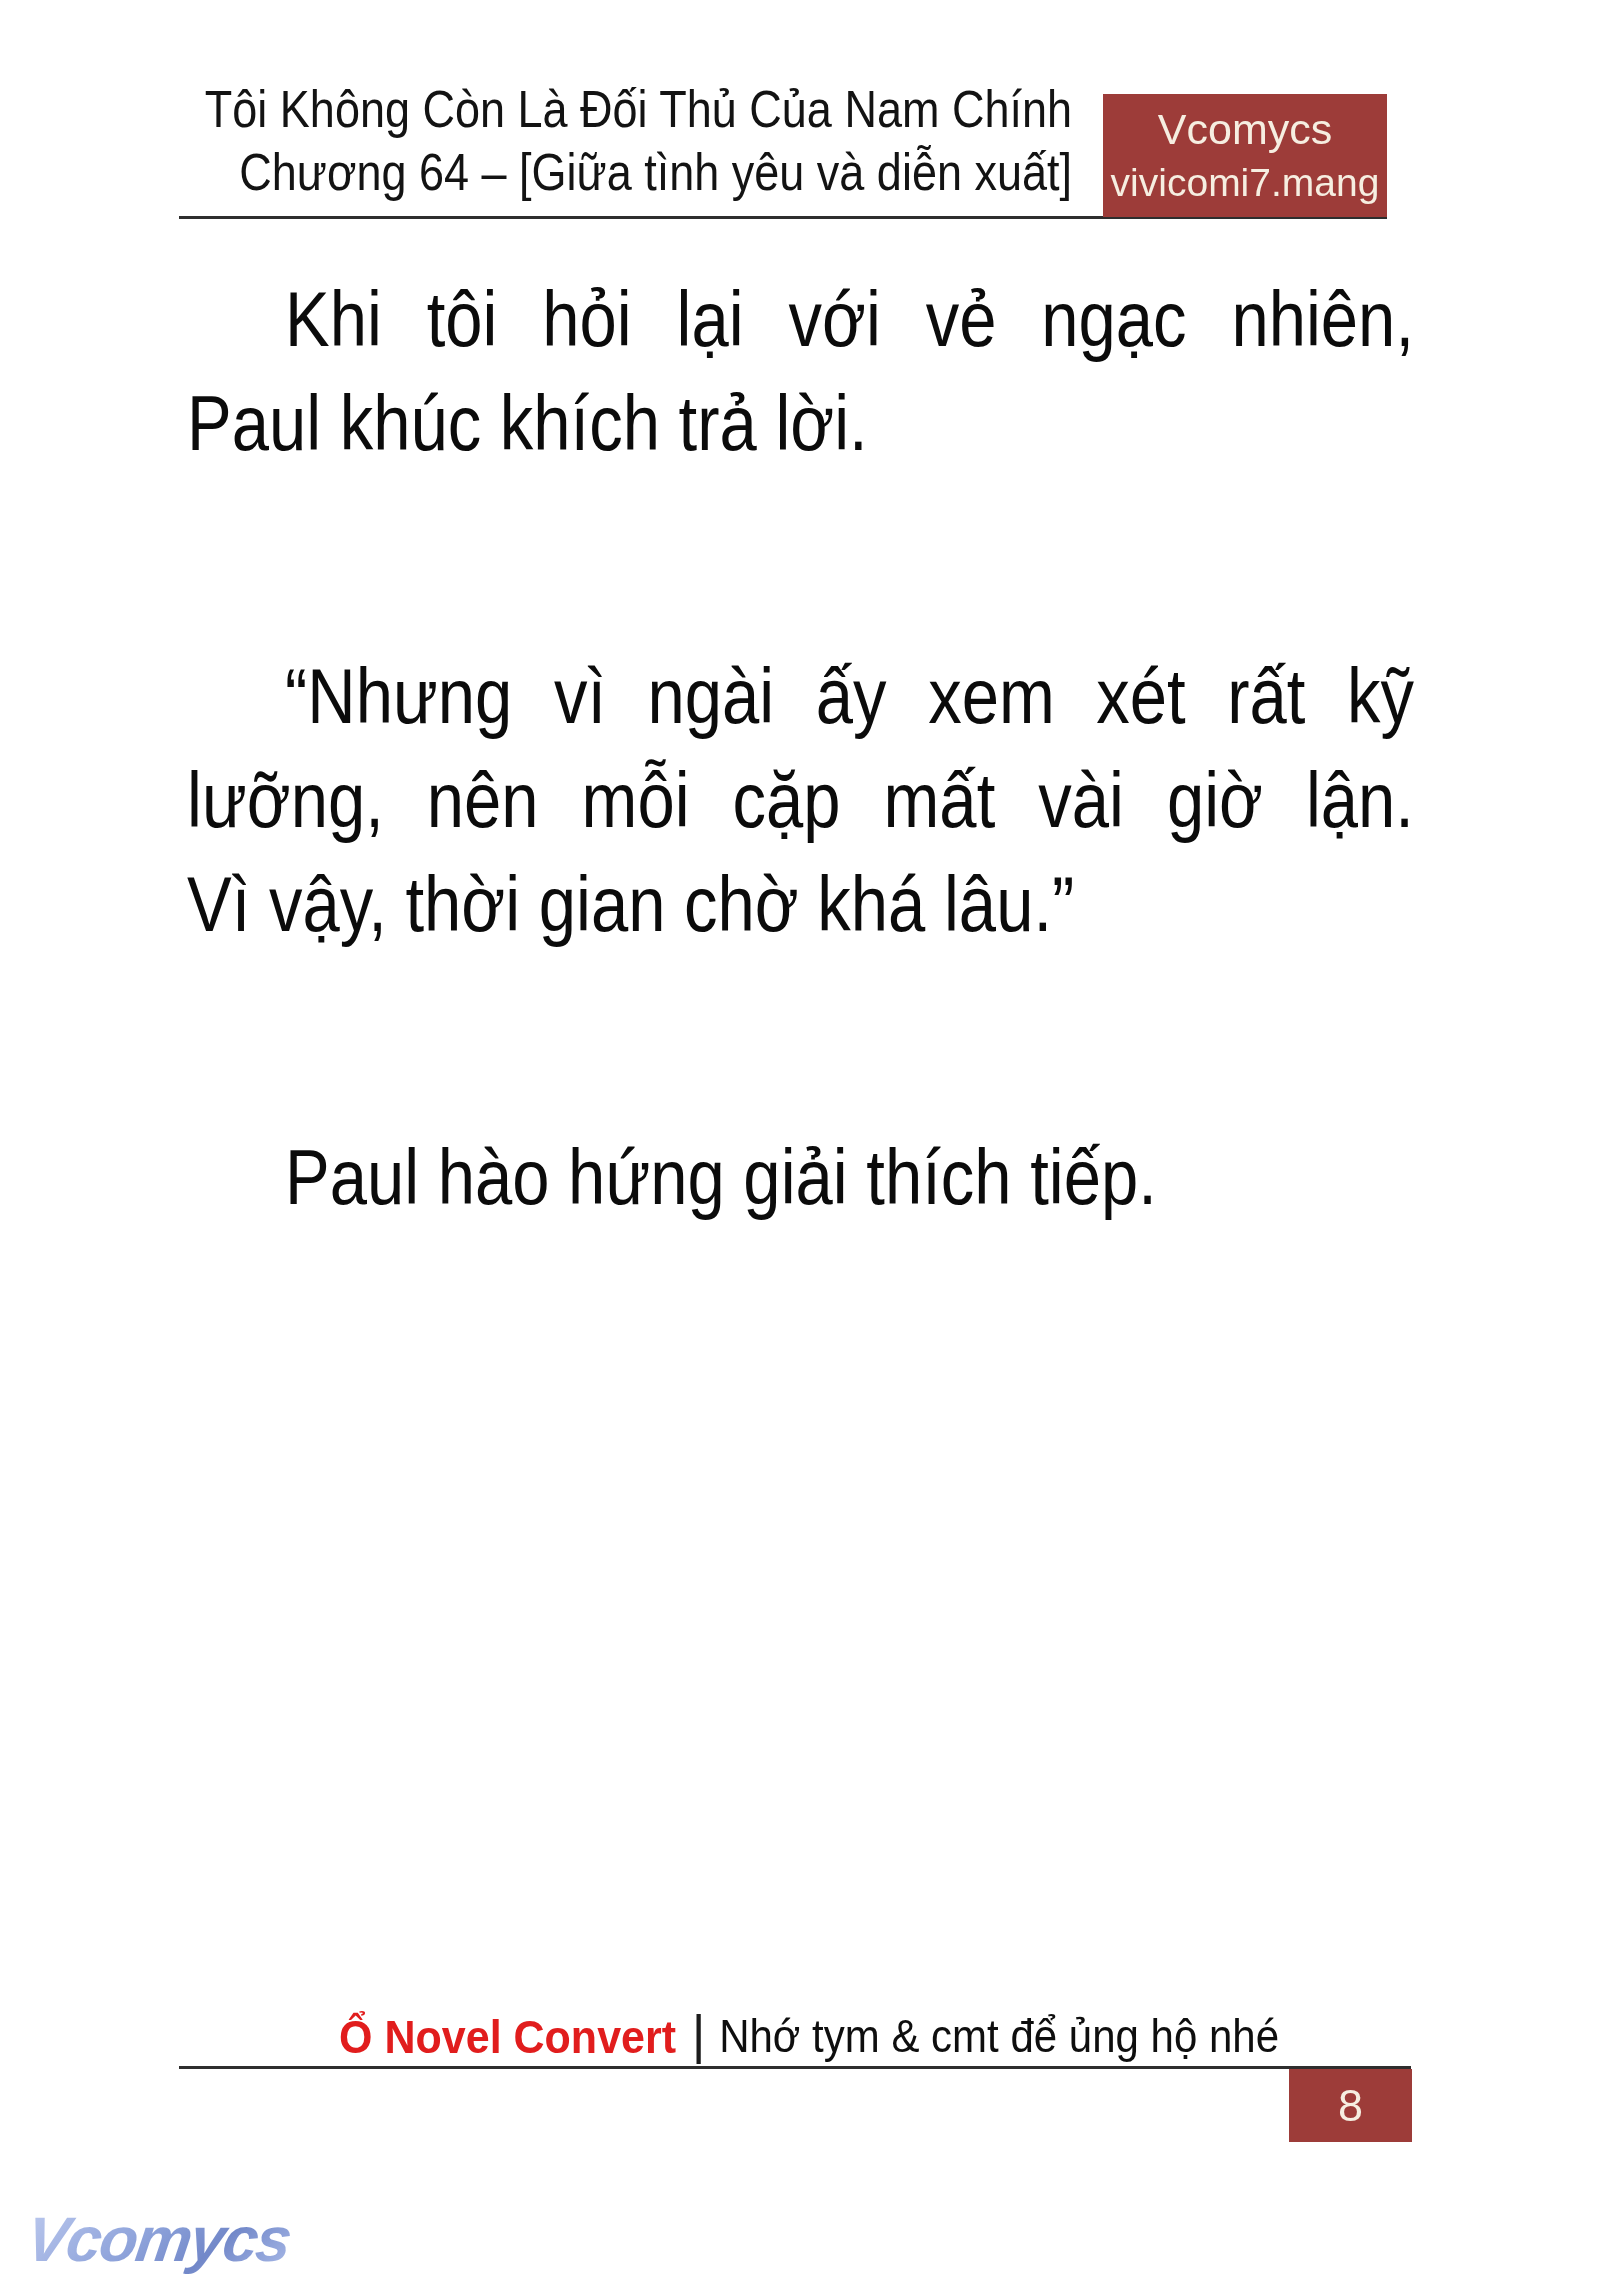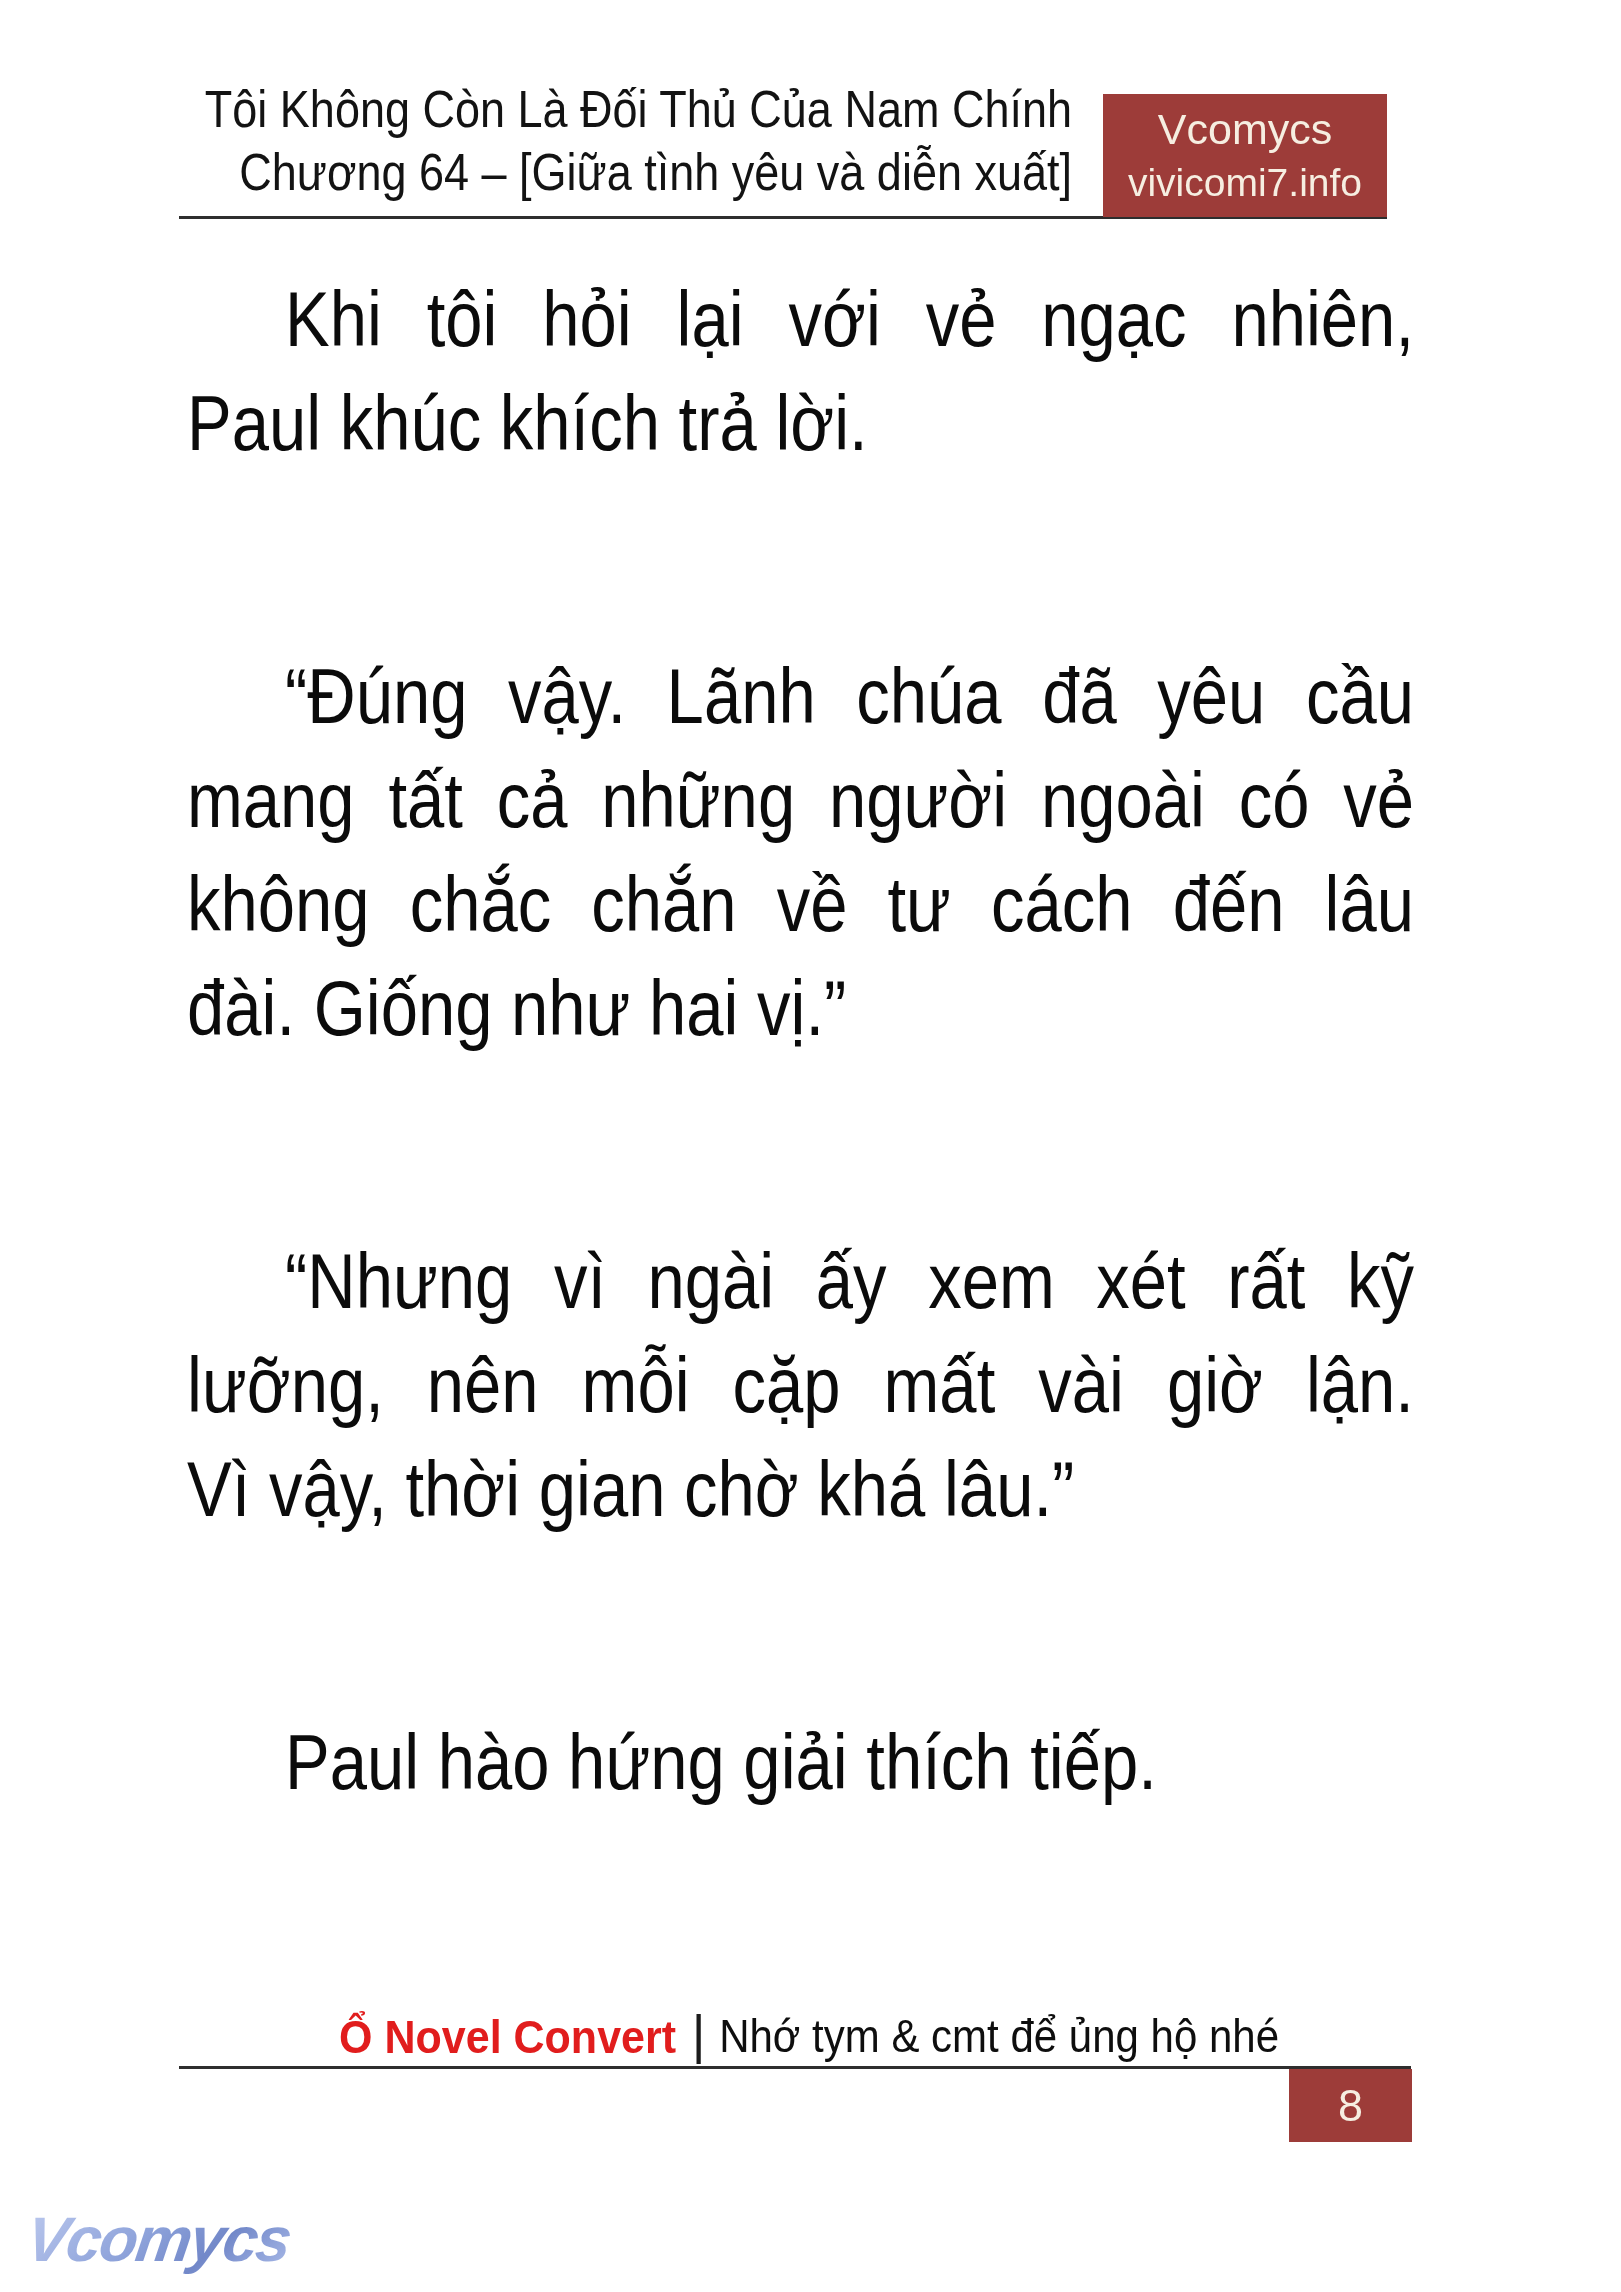--- a/index.html
+++ b/index.html
@@ -96,33 +96,27 @@
 
   <div class="header-title">
     <div class="hline">Tôi Không Còn Là Đối Thủ Của Nam Chính</div>
     <div class="hline">Chương 64 –  [Giữa tình yêu và diễn xuất]</div>
   </div>
 
   <div class="header-rule"></div>
 
   <div class="badge">
     <div class="b1">Vcomycs</div>
-    <div class="b2">vivicomi7.info</div>
+    <div class="b2">vivicomi7.mang</div>
   </div>
 
   <div class="body-text">
       <div class="para">
         <div class="bline first">Khi tôi hỏi lại với vẻ ngạc nhiên,</div>
         <div class="bline last">Paul khúc khích trả lời.</div>
-      </div>
-      <div class="para">
-        <div class="bline first">“Đúng vậy. Lãnh chúa đã yêu cầu</div>
-        <div class="bline">mang tất cả những người ngoài có vẻ</div>
-        <div class="bline">không chắc chắn về tư cách đến lâu</div>
-        <div class="bline last">đài. Giống như hai vị.”</div>
       </div>
       <div class="para">
         <div class="bline first">“Nhưng vì ngài ấy xem xét rất kỹ</div>
         <div class="bline">lưỡng, nên mỗi cặp mất vài giờ lận.</div>
         <div class="bline last">Vì vậy, thời gian chờ khá lâu.”</div>
       </div>
       <div class="para">
         <div class="bline first last">Paul hào hứng giải thích tiếp.</div>
       </div>
     </div>

